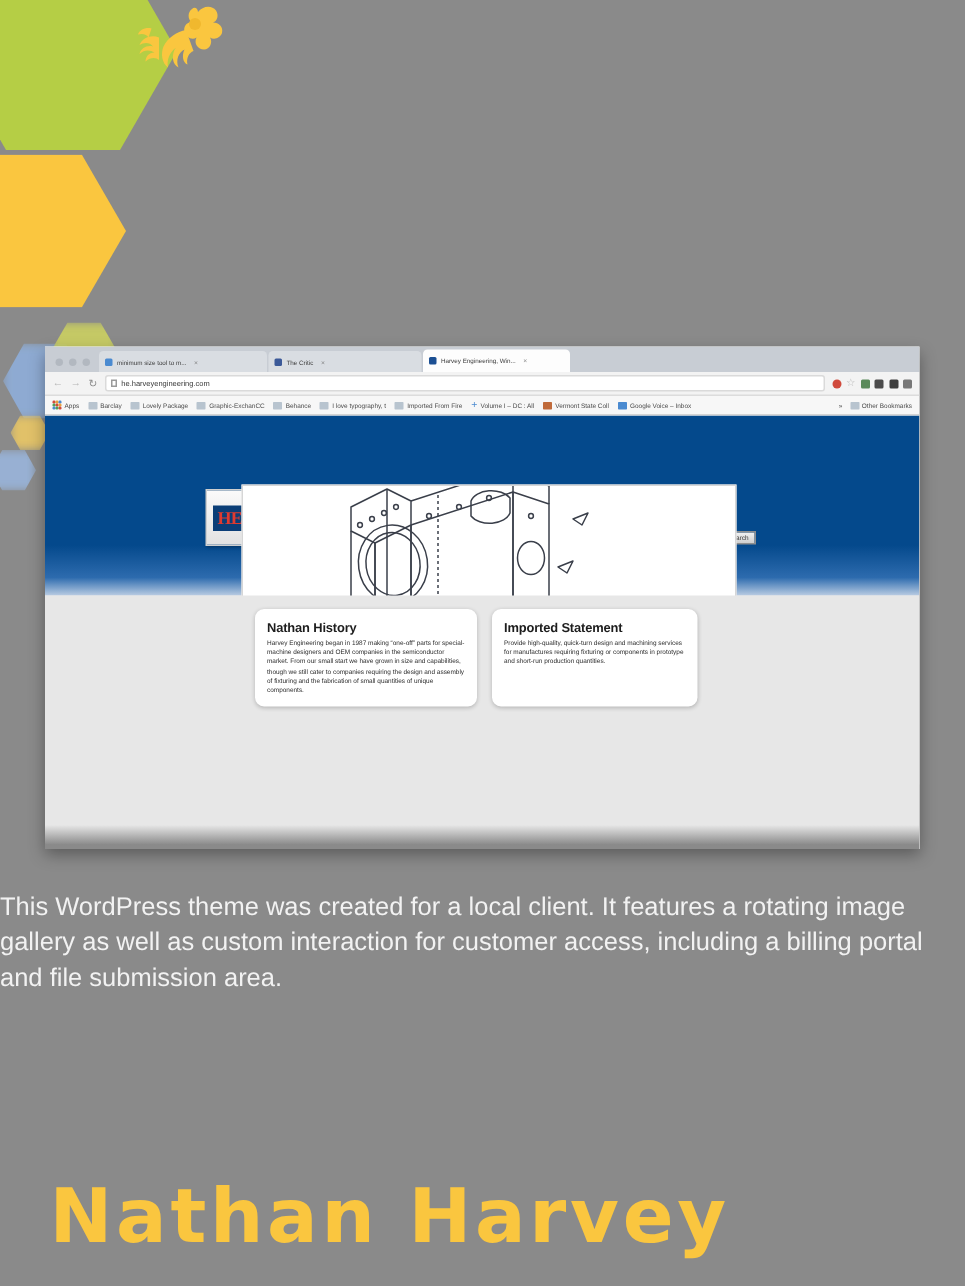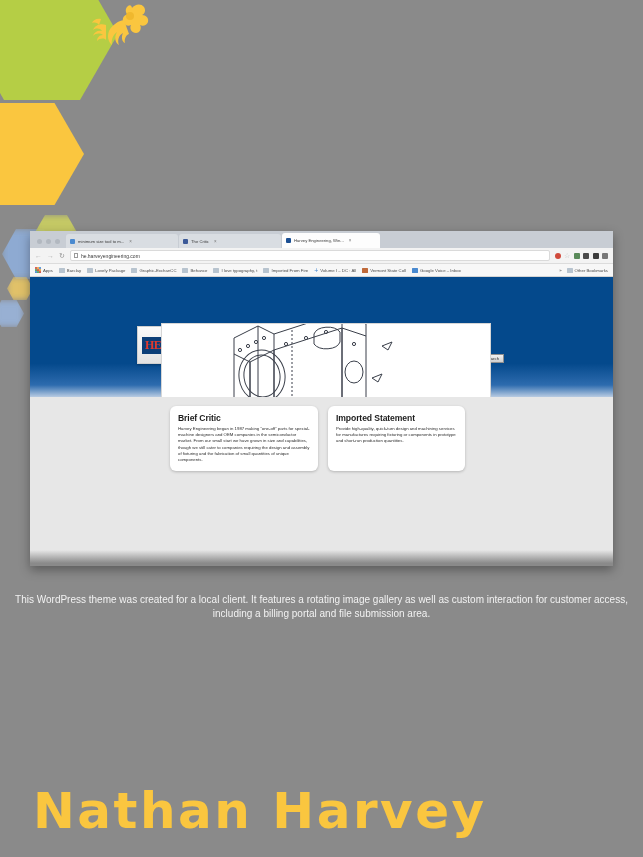--- a/index.html
+++ b/index.html
@@ -233,22 +233,21 @@
 
   .viewport-fade {
     position: absolute; left: 0; right: 0; bottom: 0;
     height: 16px;
     background: linear-gradient(180deg, rgba(138,138,138,0), #8a8a8a 82%);
   }
 
   
   .caption {
     position: absolute; left: 0; right: 0; top: 593px;
-    text-align: center;
-    font-size: 10px; line-height: 1.38;
+    font-size: 17px; line-height: 1.38;
     color: #f2f2f2;
   }
   .name {
     position: absolute; left: 33px; top: 782px;
     font-size: 50px; font-weight: bold;
     color: #fac63f;
     letter-spacing: 2.5px;
     font-family: "DejaVu Sans", sans-serif;
   }
 </style>
@@ -471,21 +470,21 @@
           <span>19</span>
         </div>
 
         <div class="caption-btn">Carriage</div>
       </div>
     </div>
 
     <div class="site-body">
       <div class="cards">
         <div class="card card-1">
-          <h3>Brief Critic</h3>
+          <h3>Nathan History</h3>
           <p>Harvey Engineering began in 1987 making “one-off” parts for special-machine designers and OEM companies in the semiconductor market. From our small start we have grown in size and capabilities, though we still cater to companies requiring the design and assembly of fixturing and the fabrication of small quantities of unique components.</p>
         </div>
         <div class="card card-2">
           <h3>Imported Statement</h3>
           <p>Provide high-quality, quick-turn design and machining services for manufactures requiring fixturing or components in prototype and short-run production quantities.</p>
         </div>
       </div>
     </div>
 
     <div class="viewport-fade"></div>

